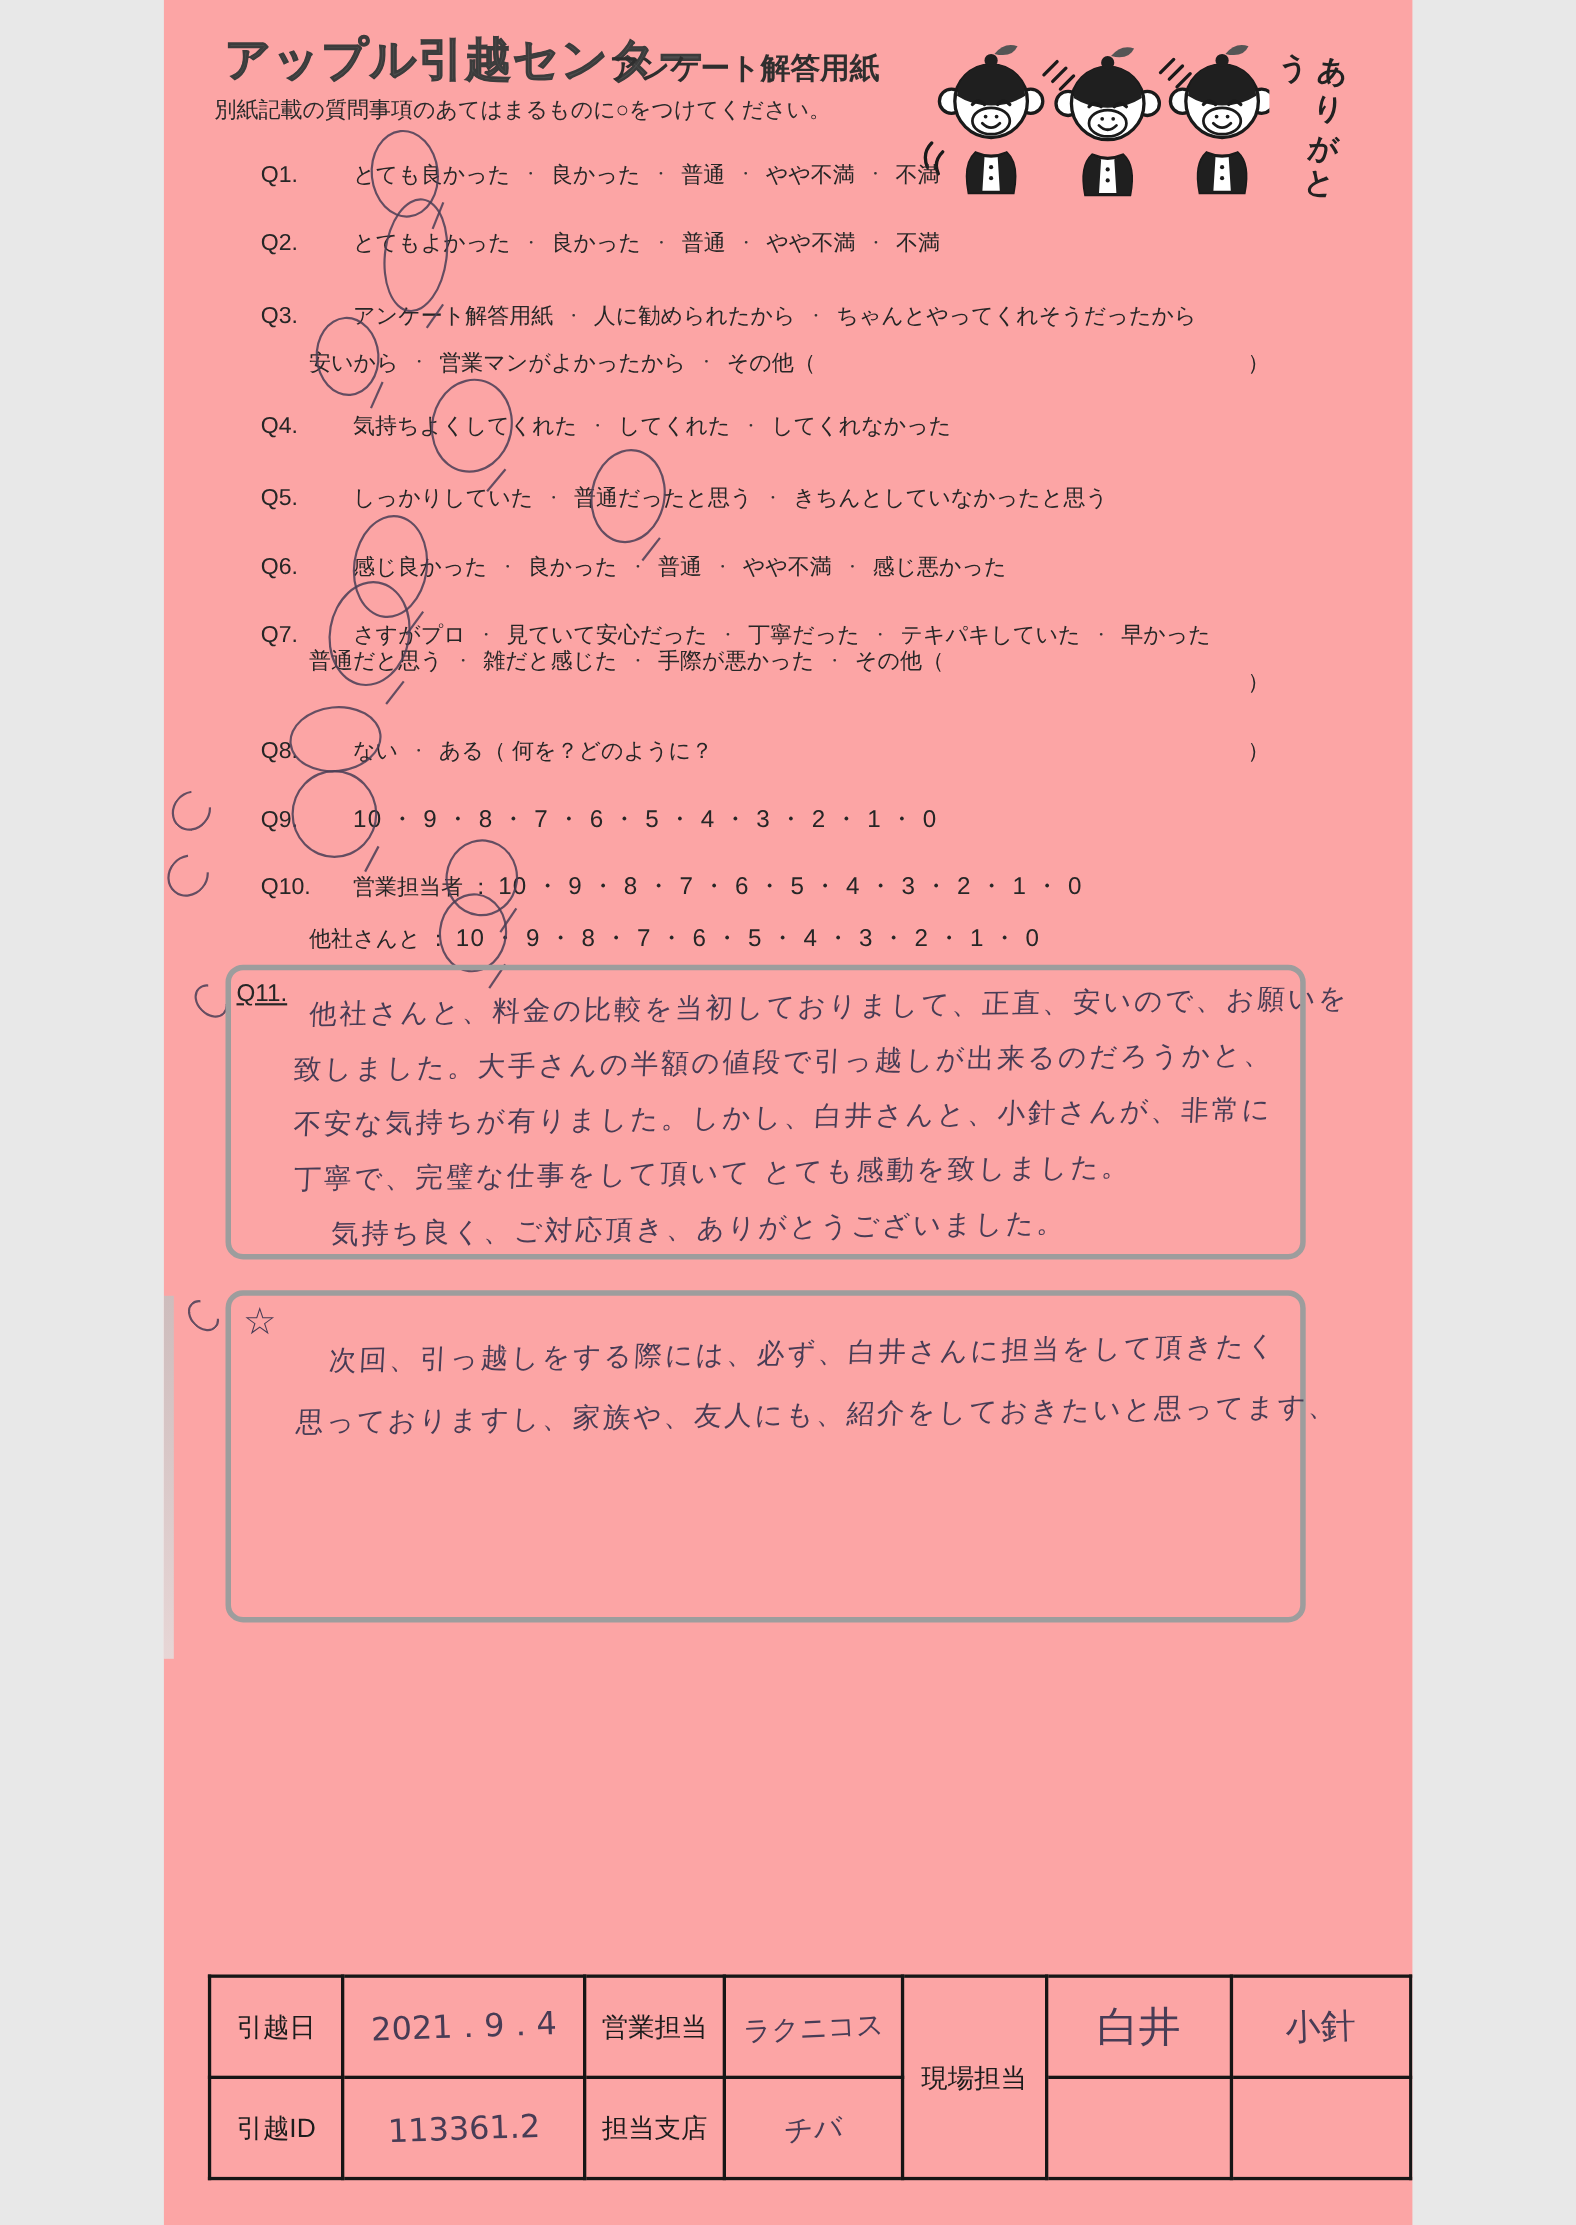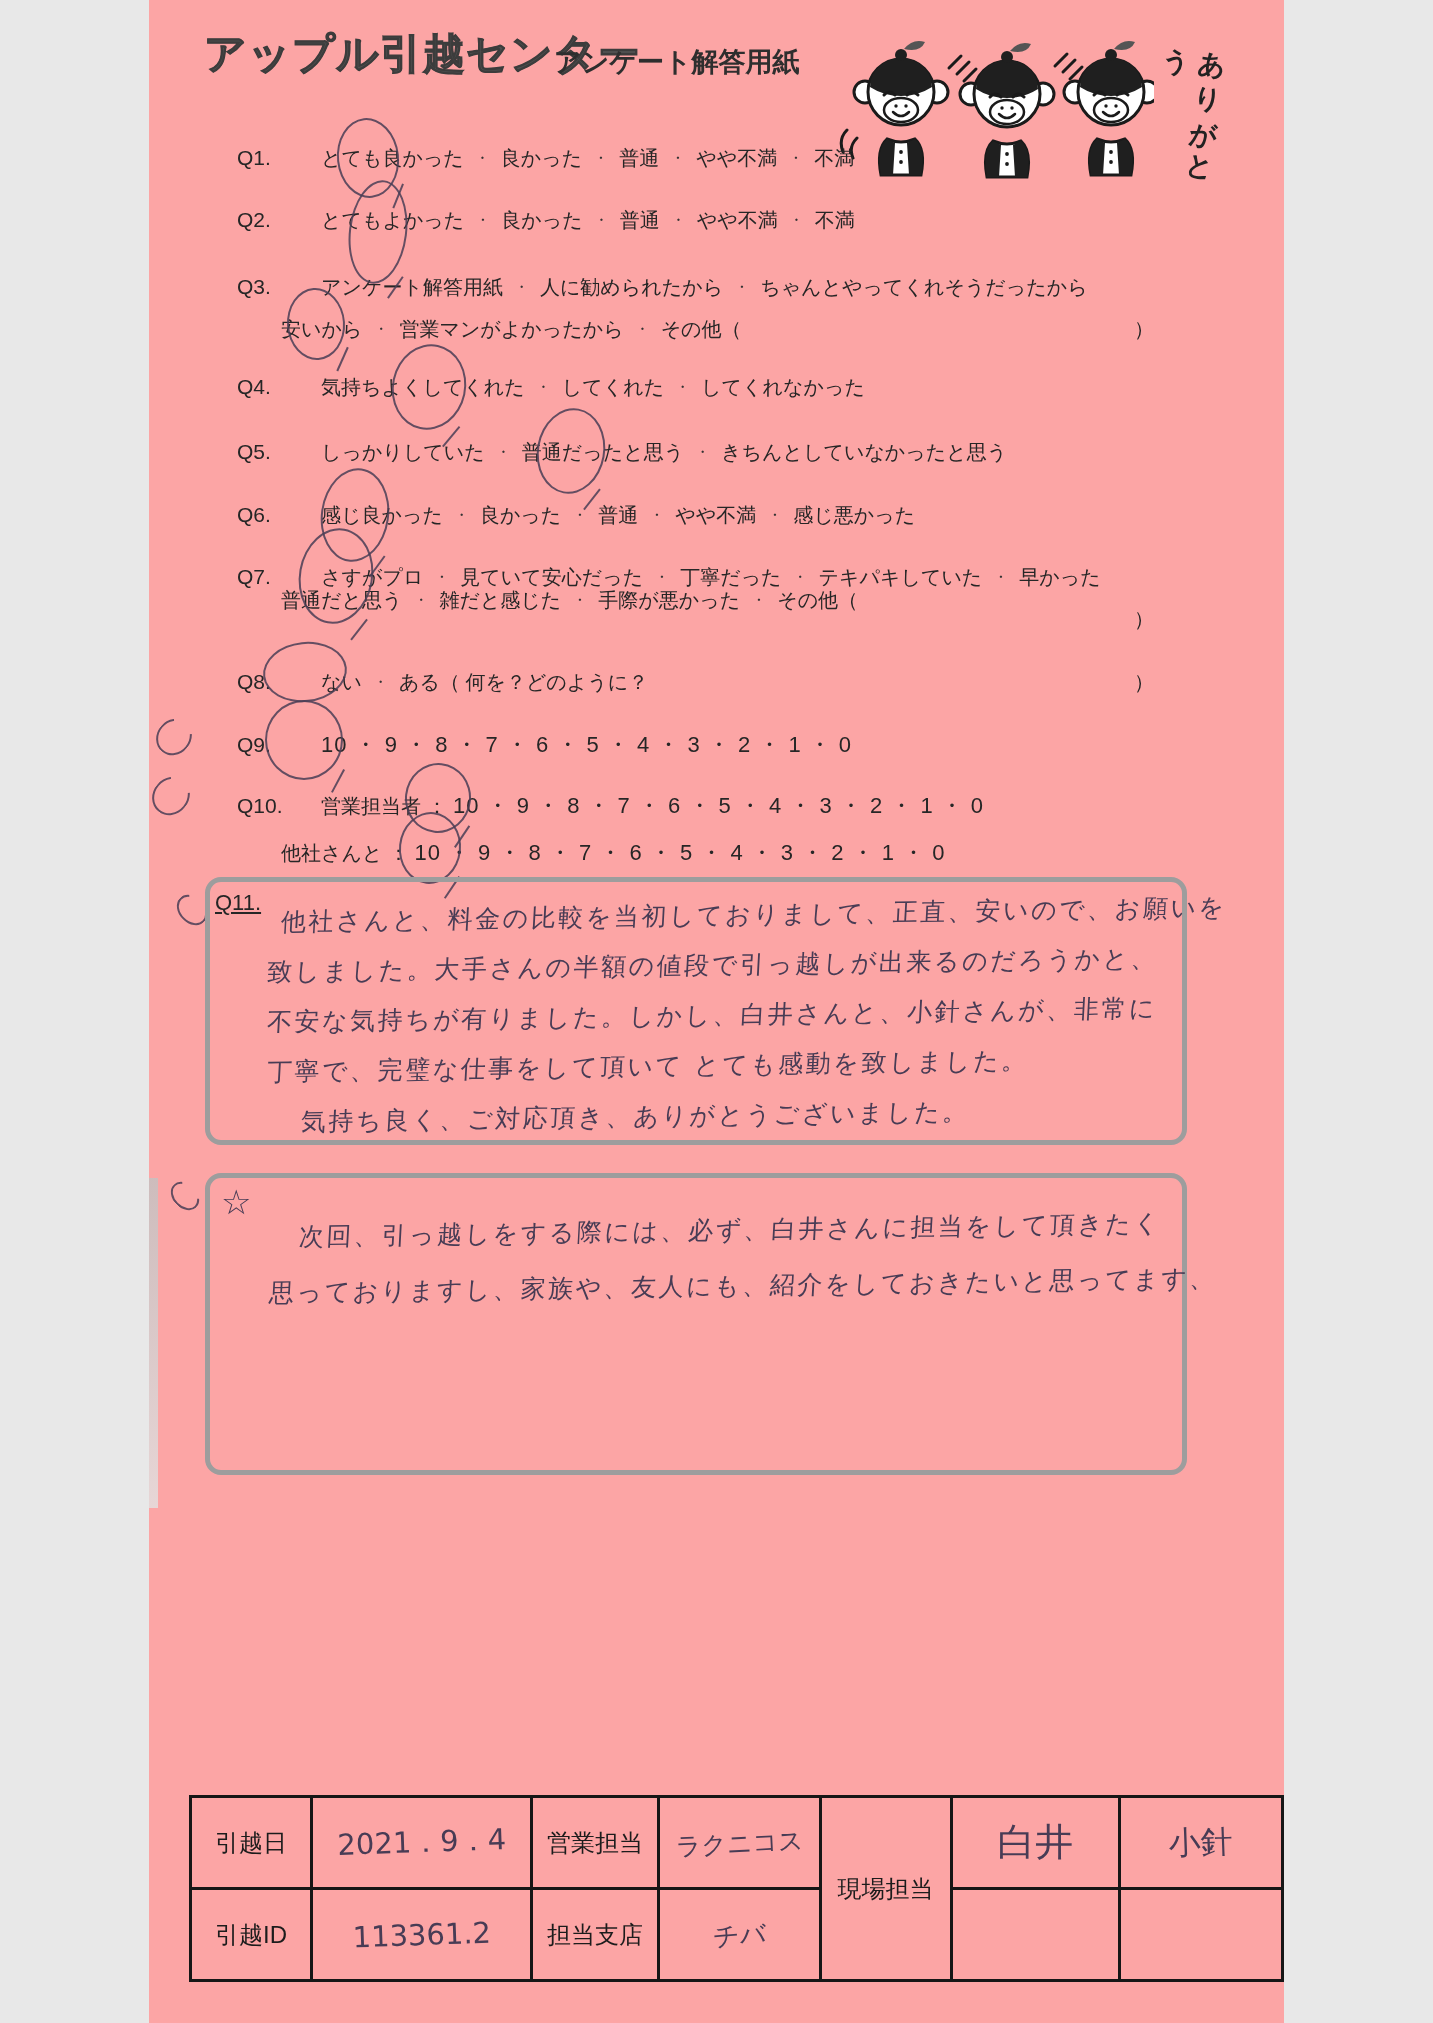--- a/index.html
+++ b/index.html
@@ -48,20 +48,21 @@
   .scanedge{position:absolute; left:0; top:1178px; width:9px; height:330px;
             background:linear-gradient(#c2c2c2,#e2e2e2); opacity:.8;}
 </style>
 </head>
 <body>
 
 <div class="page">
 
   <div class="logo">アップル引越センター</div>
   <div class="subtitle">アンケート解答用紙</div>
+  <div class="instruction">別紙記載の質問事項のあてはまるものに○をつけてください。</div>
 
   <svg class="mascots" width="315" height="142" viewBox="0 0 315 142">
     <defs>
       <g id="monkey">
         <circle cx="14" cy="52" r="11" fill="#fff" stroke="#1a1a1a" stroke-width="3"></circle>
         <circle cx="86" cy="52" r="11" fill="#fff" stroke="#1a1a1a" stroke-width="3"></circle>
         <circle cx="50" cy="52" r="33" fill="#fff" stroke="#1a1a1a" stroke-width="3"></circle>
         <path d="M19,47 a31,29 0 0 1 62,0 q-14,9 -31,9 q-17,0 -31,-9 z" fill="#1f1f1f"></path>
         <circle cx="50" cy="15" r="6" fill="#1f1f1f"></circle>
         <path d="M53,9 q9,-11 21,-7 q-5,11 -21,7 z" fill="#555"></path>

